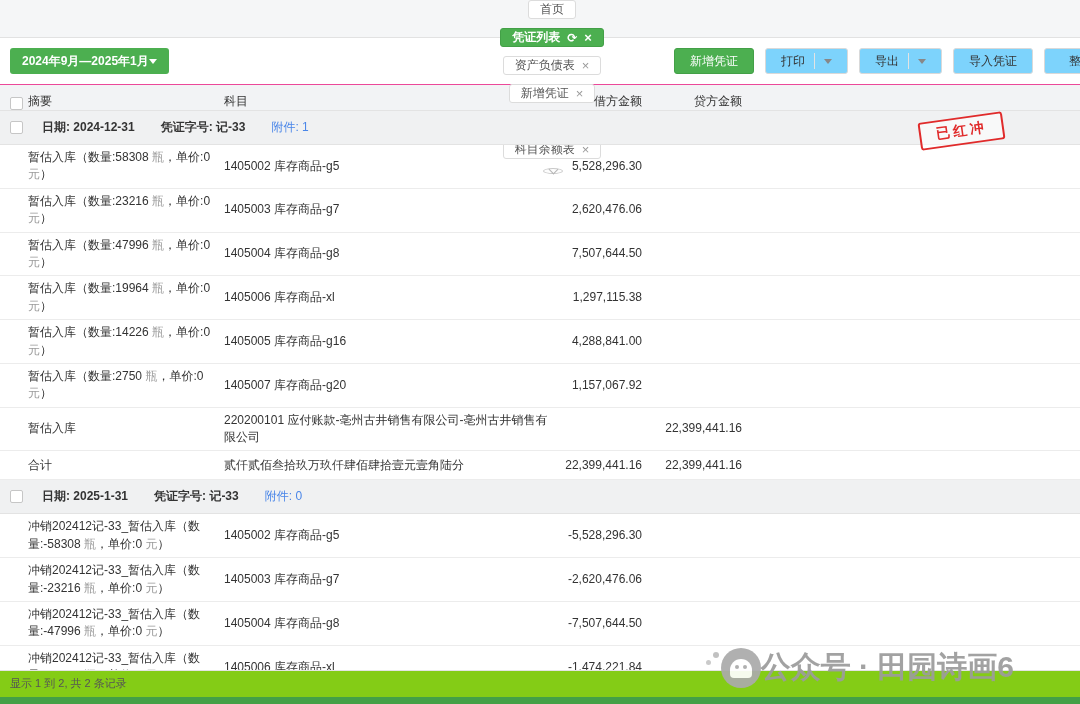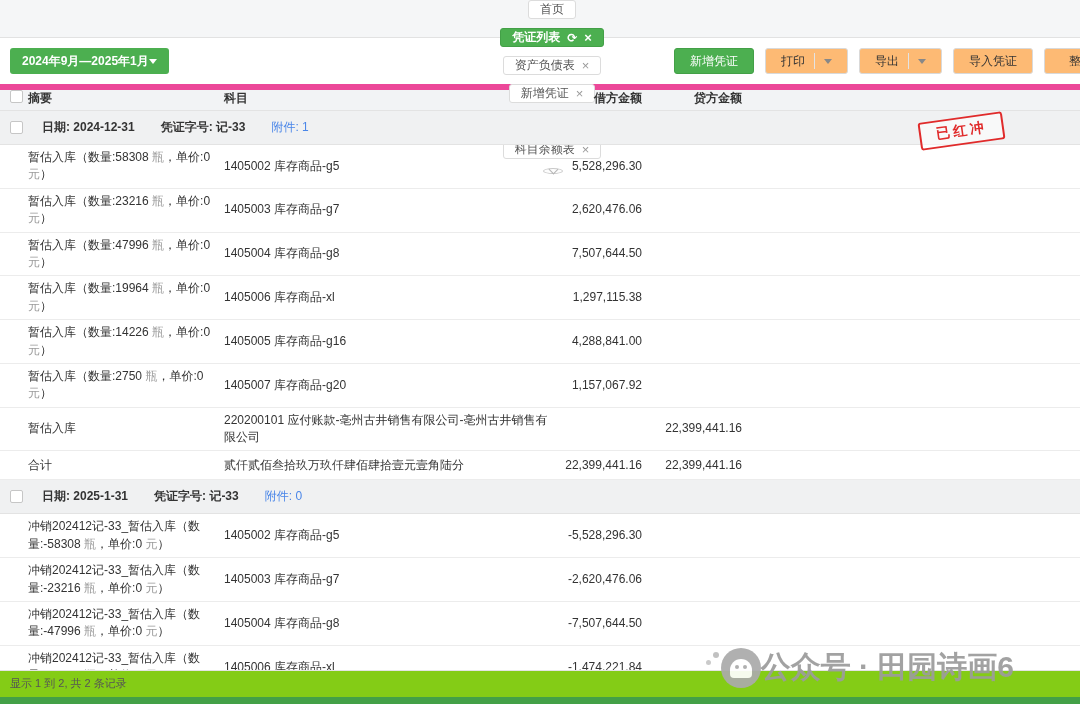--- a/index.html
+++ b/index.html
@@ -21,30 +21,30 @@
           transform:rotate(45deg); margin-top:-3px; }
 
   
   .toolbar { display:flex; justify-content:space-between; align-items:center; padding:10px 0 10px 10px; }
   .date-btn { background:#4caf50; color:#fff; font-size:12px; font-weight:bold; height:26px;
               padding:0 12px; border-radius:3px; display:flex; align-items:center; cursor:pointer; }
   .caret { width:0; height:0; border-left:4px solid transparent; border-right:4px solid transparent;
            border-top:5px solid #888; }
   .date-btn .caret { border-top-color:#fff; }
   .actions { display:flex; gap:11px; margin-right:-26px; }
-  .btn { height:26px; padding:0 15px; border:1px solid #d9d9d9; border-radius:3px; background:#fdba74;
+  .btn { height:26px; padding:0 15px; border:1px solid #d9d9d9; border-radius:3px; background:#7dd3fc;
          font-size:12px; color:#333; display:flex; align-items:center; gap:8px; cursor:pointer; white-space:nowrap; }
   .btn.primary { background:#4caf50; border-color:#43a047; color:#fff; }
   .caret-box { border-left:1px solid #e3e3e3; padding-left:9px; margin-left:1px; display:flex; align-items:center; height:16px; }
   .btn.cut { padding:0 24px; }
 
   
-  .table-header { display:flex; align-items:flex-start; height:27px; background:#f2f3f5;
-                  border-top:6px solid #ec4899; border-bottom:1px solid #e3e3e3;
-                  font-size:12px; font-weight:bold; color:#333; }
+  .table-header { display:flex; align-items:flex-end; height:27px; background:#f2f3f5;
+                  border-top:1px solid #ec4899; border-bottom:1px solid #e3e3e3;
+                  font-size:12px; font-weight:normal; color:#333; }
   .cell-check { width:28px; padding-left:10px; flex:none; display:flex; align-items:center; }
   .checkbox { width:13px; height:13px; border:1px solid #c6c6c6; border-radius:2px; background:#fff; display:inline-block; }
   .cell-summary { width:196px; padding-right:8px; flex:none; }
   .cell-account { width:332px; padding-right:8px; flex:none; }
   .cell-debit { width:86px; flex:none; text-align:right; }
   .cell-credit { width:100px; flex:none; text-align:right; }
 
   .group-header { display:flex; align-items:center; height:34px; background:#f0f1f2;
                   border-bottom:1px solid #e3e3e3; font-size:12px; color:#333; }
   .gh-date { font-weight:bold; margin-left:14px; }

